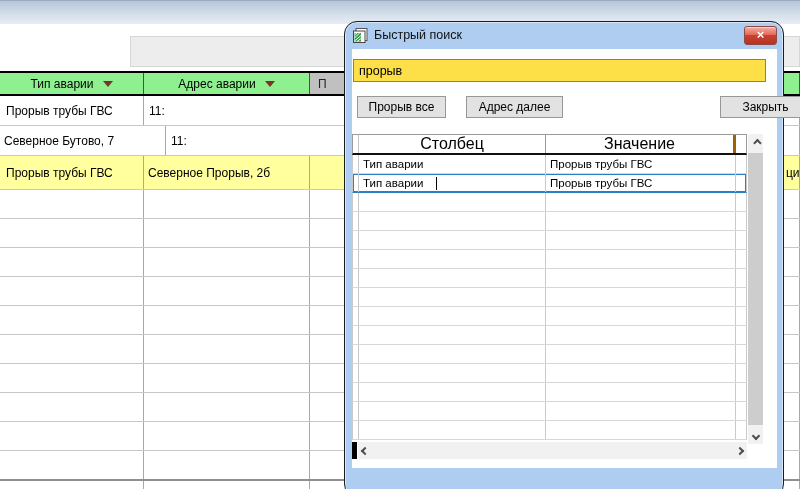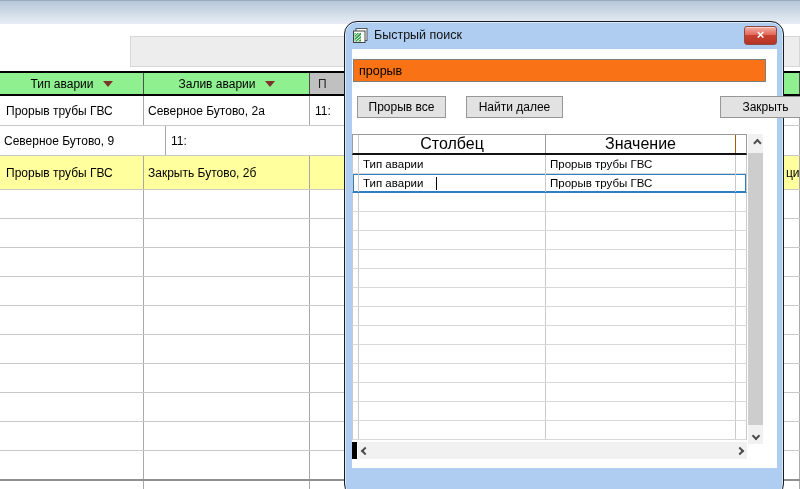--- a/index.html
+++ b/index.html
@@ -43,33 +43,33 @@
   .dlg-titlebar{position:absolute;left:0;top:0;right:0;height:27px;}
   .dlg-icon{position:absolute;left:8px;top:6px;width:15px;height:15px;}
   .dlg-title{position:absolute;left:29px;top:0;line-height:27px;font-size:12.5px;color:#111;}
   .dlg-close{position:absolute;right:6px;top:4px;width:33px;height:19px;border:1px solid #8c4a42;border-radius:3px;
     background:linear-gradient(180deg,#f4b0a6 0%,#e2695a 45%,#c94232 46%,#b63425 100%);
     color:#fff;font-weight:bold;font-size:13px;text-align:center;line-height:16px;
     box-shadow:inset 0 1px 0 rgba(255,255,255,.45);cursor:pointer;}
   .dlg-content{position:absolute;left:7px;top:27px;width:425px;height:419px;background:#fff;}
 
   .search-input{position:absolute;left:1px;top:10px;width:413px;height:23px;border:1px solid #7f7f7f;
-    padding:0 5px;font-size:12.5px;font-family:inherit;color:#000;background:#f97316;outline:none;}
+    padding:0 5px;font-size:12.5px;font-family:inherit;color:#000;background:#fde047;outline:none;}
 
   .btn{position:absolute;top:47px;height:22px;background:#e2e2e2;border:1px solid #979797;
     font-family:inherit;font-size:12px;color:#000;cursor:pointer;}
   .btn.find-all{left:5px;width:89px;} .btn.find-next{left:114px;width:97px;} .btn.close{left:320px;width:91px;margin-left:48px;}
 
   
   .res{position:absolute;left:0;top:85px;width:425px;height:325px;}
   .res-grid{position:absolute;left:0;top:0;width:395px;}
   .res-header{height:21px;display:flex;border:1px solid #9a9a9a;border-bottom:2px solid #111;background:#fff;}
   .res-header .rh{display:flex;align-items:center;justify-content:center;font-size:16px;}
   .rg{width:6px;border-right:1px solid #c9c9c9;} .ra{width:187px;border-right:1px solid #9a9a9a;}
-  .rb{width:190px;border-right:1px solid #a16207;} .rc{flex:1;}
+  .rb{width:190px;border-right:3px solid #a16207;} .rc{flex:1;}
   .res-row{height:19px;display:flex;border-bottom:1px solid #d7d7d7;border-left:1px solid #c9c9c9;
     border-right:1px solid #c9c9c9;background:#fff;}
   .res-row .rcell{font-size:11.5px;line-height:18px;overflow:hidden;white-space:nowrap;}
   .res-row .ra,.res-row .rb{border-right:1px solid #c9c9c9;padding-left:4px;}
   .res-row.selected{box-shadow:inset 0 0 0 1px var(--sel);border-bottom-color:var(--sel);}
   .caret{display:inline-block;width:1px;height:13px;background:#000;margin-left:13px;vertical-align:middle;}
 
   
   .vscroll{position:absolute;left:396px;top:0;width:15px;height:310px;background:#f1f1f1;}
   .vthumb{position:absolute;left:0;right:0;top:19px;height:272px;background:#cdcdcd;}
@@ -92,49 +92,48 @@
   <div class="top-band"></div>
   <div class="toolbar-panel"></div>
 
   <div class="mt">
     <div class="mt-header">
       <div class="hc c1">
         <span>Тип аварии</span>
         <span class="tri"></span>
       </div>
       <div class="hc c2">
-        <span>Залив аварии</span>
+        <span>Адрес аварии</span>
         <span class="tri"></span>
       </div>
       <div class="hc c3 gray">
         <span>П</span>
       </div>
       <div class="hc c4"></div>
       <div class="hc c5"></div>
       <div class="hc c6"></div>
     </div>
 
     <div class="mt-row" style="top:25px;height:30px;">
       <div class="bc c1 t1">Прорыв трубы ГВС</div>
-      <div class="bc c2 t2">Северное Бутово, 2а</div>
       <div class="bc c3 t3">11:</div>
       <div class="bc c4"></div>
       <div class="bc c5"></div>
       <div class="bc c6 t6">ци</div>
     </div>
     <div class="mt-row" style="top:55px;height:30px;">
-      <div class="bc c2 t2">Северное Бутово, 9</div>
+      <div class="bc c2 t2">Северное Бутово, 7</div>
       <div class="bc c3 t3">11:</div>
       <div class="bc c4"></div>
       <div class="bc c5"></div>
       <div class="bc c6 t6">ци</div>
     </div>
     <div class="mt-row highlight" style="top:85px;height:34px;">
       <div class="bc c1 t1">Прорыв трубы ГВС</div>
-      <div class="bc c2 t2">Закрыть Бутово, 2б</div>
+      <div class="bc c2 t2">Северное Прорыв, 2б</div>
       <div class="bc c3 t3"></div>
       <div class="bc c4"></div>
       <div class="bc c5"></div>
       <div class="bc c6 t6">ци</div>
     </div>
 
     <div class="mt-row" style="top: 119px; height: 29px;">
         <div class="bc c1"></div>
         <div class="bc c2"></div>
         <div class="bc c3"></div>
@@ -235,21 +234,21 @@
         <path d="M1.5 7 L4 5 M1.5 10 L6.5 5 M1.5 13 L8 7.5 M4 13.5 L8 10.5" stroke="#fff" stroke-width="1"></path>
       </svg>
       <span class="dlg-title">Быстрый поиск</span>
       <div class="dlg-close">×</div>
     </div>
 
     <div class="dlg-content">
       <input class="search-input" type="text" value="прорыв" style="">
 
       <button class="btn find-all">Прорыв все</button>
-      <button class="btn find-next">Найти далее</button>
+      <button class="btn find-next">Адрес далее</button>
       <button class="btn close">Закрыть</button>
 
       <div class="res">
         <div class="res-grid">
           <div class="res-header">
             <div class="rg"></div>
             <div class="rh ra">Столбец</div>
             <div class="rh rb">Значение</div>
             <div class="rh rc"></div>
           </div>

